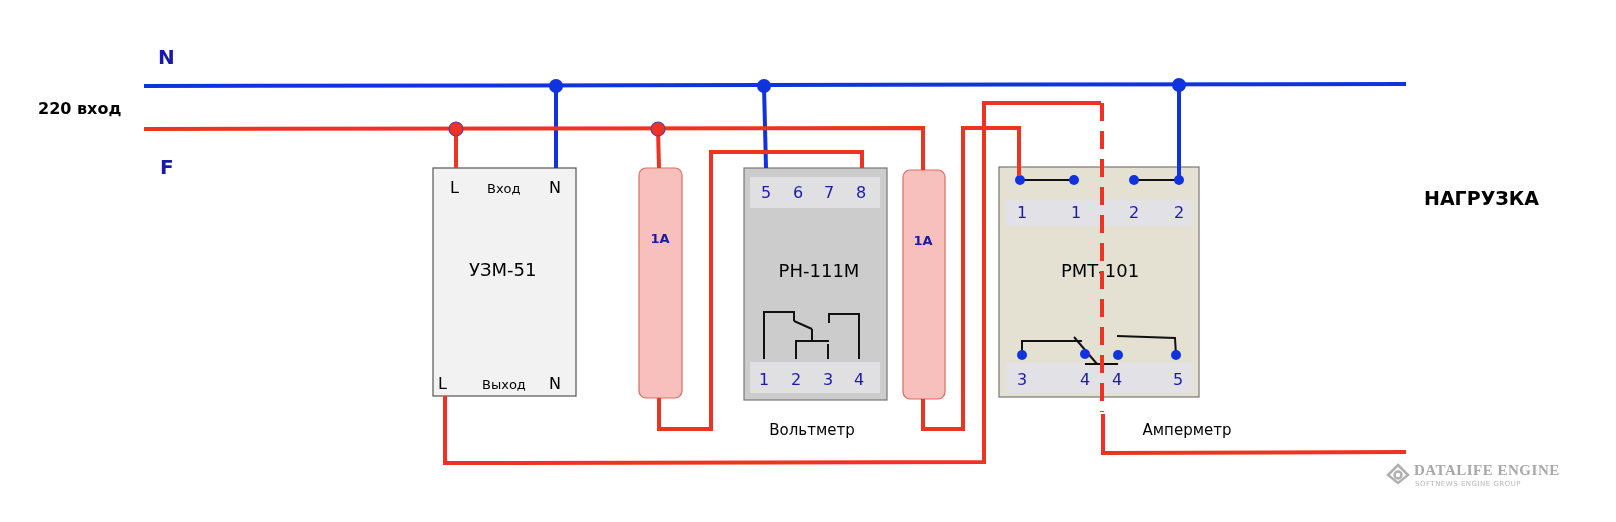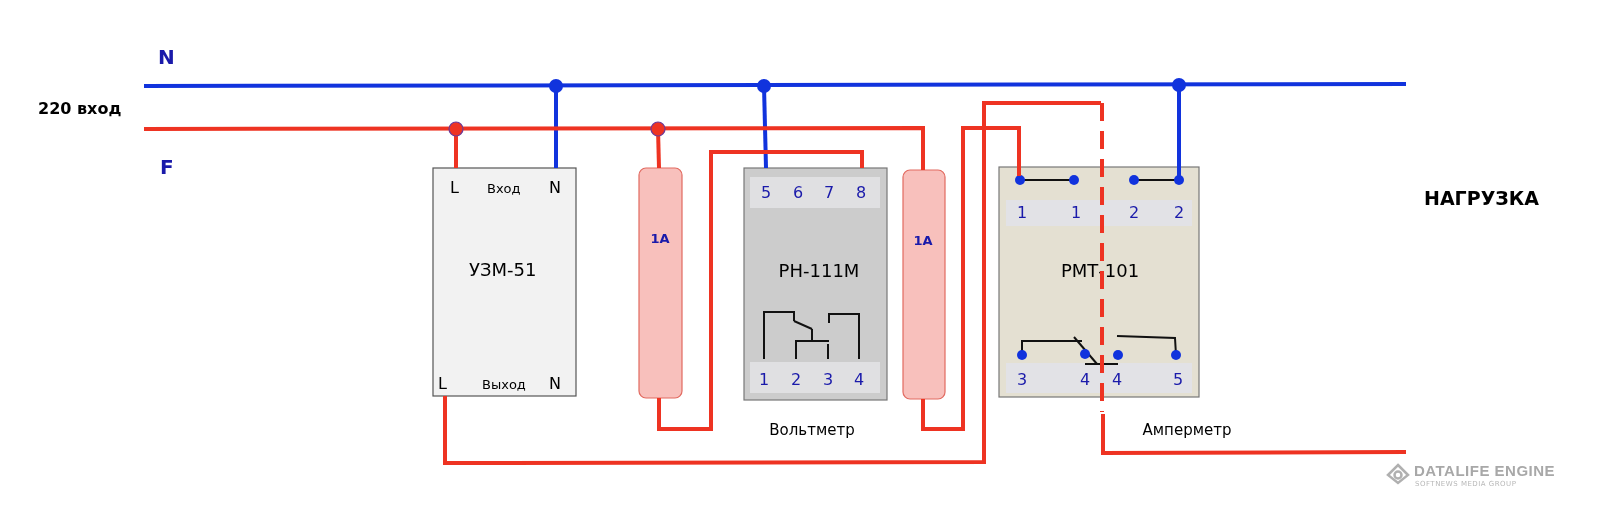--- a/index.html
+++ b/index.html
@@ -1,21 +1,21 @@
 <!DOCTYPE html>
 <html><head>
 <meta charset="utf-8">
 <style>
   html, body { margin:0; padding:0; background:#ffffff; }
   body { width:1616px; height:522px; position:relative; overflow:hidden; font-family:"Liberation Sans", sans-serif; }
   svg#diagram { position:absolute; left:0; top:0; }
   .lbl { font-family:"DejaVu Sans", sans-serif; }
   .bold { font-weight:bold; }
   .wm { position:absolute; left:1386px; top:460px; width:230px; height:40px; }
-  .wm-main { position:absolute; left:28px; top:2px; font-family:Liberation Sans, sans-serif; font-weight:bold; font-size:15px; color:#a8a8a8; letter-spacing:0.5px; }
+  .wm-main { position:absolute; left:28px; top:2px; font-family:Liberation Serif, serif; font-weight:bold; font-size:15px; color:#a8a8a8; letter-spacing:0.5px; }
   .wm-sub { position:absolute; left:29px; top:20px; font-family:"DejaVu Sans", sans-serif; font-size:7px; color:#b8b8b8; letter-spacing:0.5px; }
   .wm-icon { position:absolute; left:0; top:2px; width:24px; height:24px; }
 </style>
 </head>
 <body>
 
 <svg id="diagram" width="1616" height="522" viewBox="0 0 1616 522">
 
   <text class="lbl bold" x="158" y="64" font-size="20" fill="#1a1aaa">N</text>
   <text class="lbl bold" x="38" y="114" font-size="16" fill="#000">220 вход</text>
@@ -125,14 +125,14 @@
   <circle cx="456" cy="129" r="7" fill="#ee3322" stroke="#6a3a9a" stroke-width="1.2"></circle>
   <circle cx="658" cy="129" r="7" fill="#ee3322" stroke="#6a3a9a" stroke-width="1.2"></circle>
 </svg>
 
 <div class="wm">
   <svg class="wm-icon" viewBox="0 0 24 24">
     <path d="M12 3 L22 13 L12 21 L2 13 Z" fill="none" stroke="#b0b0b0" stroke-width="2.5"></path>
     <circle cx="12" cy="13" r="3.5" fill="none" stroke="#b0b0b0" stroke-width="2.5"></circle>
   </svg>
   <div class="wm-main">DATALIFE ENGINE</div>
-  <div class="wm-sub">SOFTNEWS MEDIA GROUP</div>
+  <div class="wm-sub">SOFTNEWS ENGINE GROUP</div>
 </div>
 
 </body></html>

